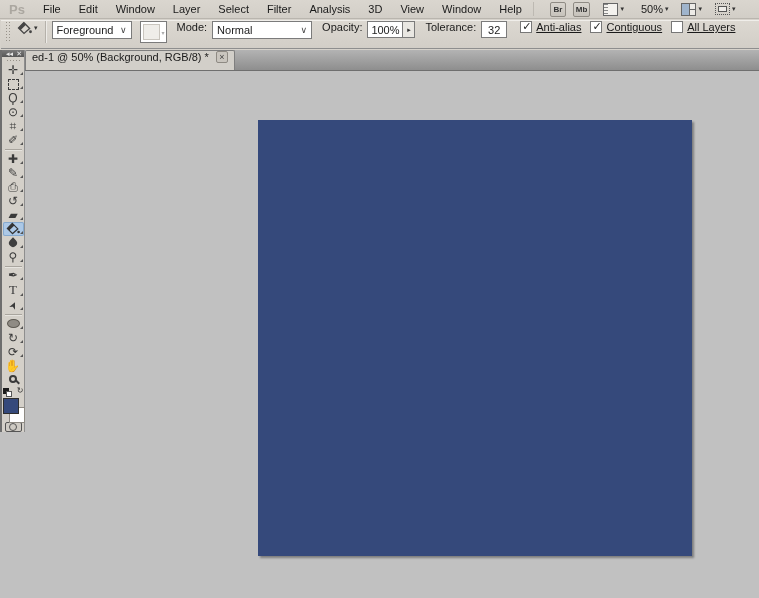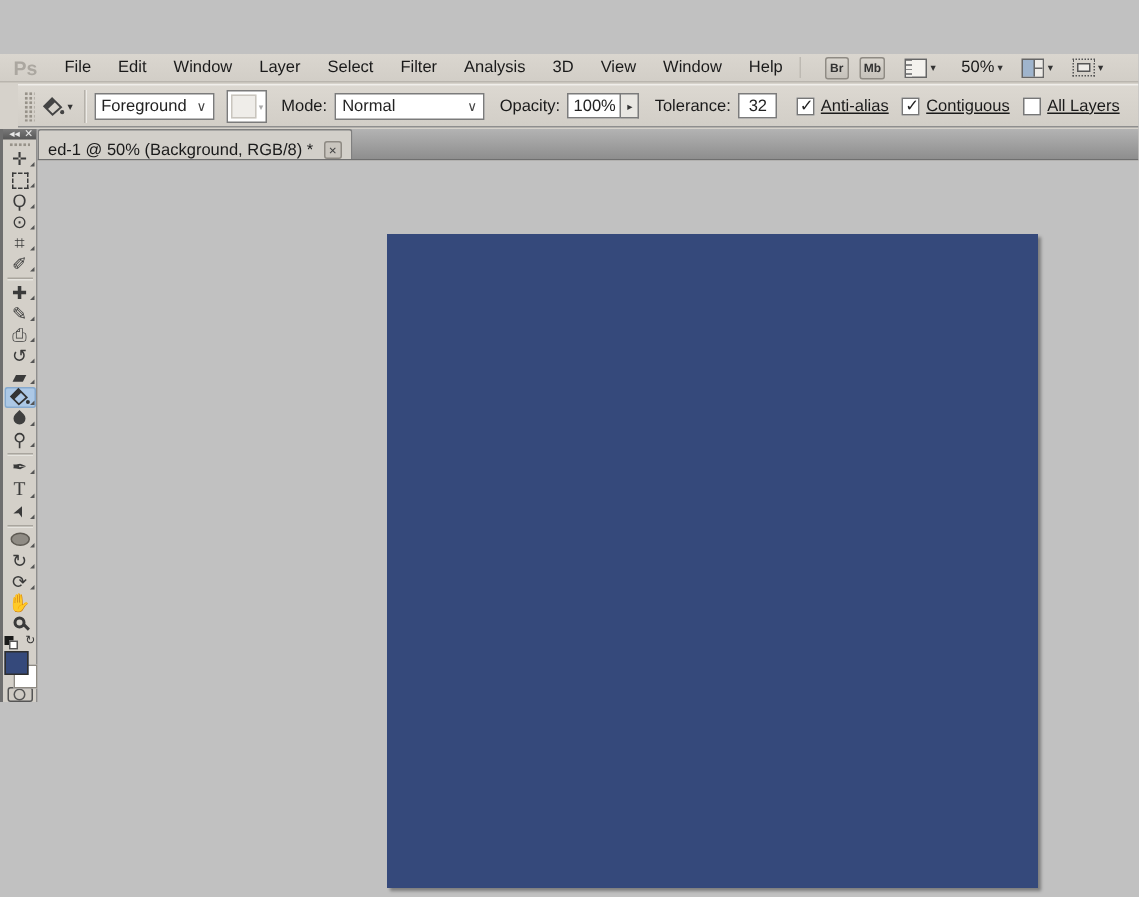--- a/index.html
+++ b/index.html
@@ -1,18 +1,18 @@
 <!DOCTYPE html>
 <html><head>
 <meta charset="utf-8">
 <style>
   * { margin:0; padding:0; box-sizing:border-box; }
   html,body { width:759px; height:598px; overflow:hidden; }
   body { font-family:"Liberation Sans", sans-serif; font-size:11px; color:#1a1a1a; background:#C1C1C1; }
-  .app { position:relative; width:759px; height:432px; background:#D6D2CB;margin-top:36px; }
+  .app { position:relative; width:759px; height:432px; background:#D6D2CB; }
 
   
   .menu-bar { position:absolute; top:0; left:0; right:0; height:19px;
     background:linear-gradient(#DAD6CF,#D2CEC7); border-bottom:1px solid #B9B5AE;
     display:flex; align-items:center; }
   .ps-logo { width:34px; text-align:center; font-weight:bold; font-size:13px; color:#ABA7A0; letter-spacing:0; }
   .menu-items { display:flex; align-items:center; }
   .menu-item { padding:2px 9px; cursor:default; }
   .menu-sep-v { width:1px; height:14px; background:#BDB9B2; margin-left:2px; }
   .menu-right { display:flex; align-items:center; margin-left:16px; gap:7px; }
@@ -27,23 +27,23 @@
   .zoom-level { margin-left:10px; display:flex; align-items:center; }
   .arrange-icon { width:15px; height:13px; border:1px solid #666; display:flex; }
   .arrange-icon .l { flex:1.1; background:#9FB4CC; border-right:1px solid #666; }
   .arrange-icon .r { flex:1; display:flex; flex-direction:column; }
   .arrange-icon .r div { flex:1; background:#EDEBE7; }
   .arrange-icon .r div:first-child { border-bottom:1px solid #666; }
   .screen-icon { width:15px; height:12px; border:1px dotted #555; display:flex; align-items:center; justify-content:center; }
   .screen-icon div { width:9px; height:6px; border:1px solid #555; background:#EDEBE7; }
 
   
-  .options-bar { position:absolute; top:20px; left:12px; right:0; height:29px;
+  .options-bar { position:absolute; top:20px; left:1px; right:0; height:29px;
     background:linear-gradient(#DCD8D1,#D2CEC7); border-top:1px solid #F0EEEA; border-bottom:1px solid #8E8E8E;
-    display:flex; align-items:center; padding:0 4px; }
+    display:flex; align-items:flex-start; padding:0 4px; }
   .grip { width:7px; height:20px; margin-right:3px;
     background-image:radial-gradient(#979289 1px, transparent 1px); background-size:3px 3px; }
   .tool-preset { display:flex; align-items:center; padding:0 5px 0 2px; }
   .ob-sep { width:1px; height:22px; background:#B5B1AA; margin:0 6px 0 2px; box-shadow:1px 0 0 #EDEBE7; }
   .combo { height:18px; background:#fff; border:1px solid #7B7B7B; display:flex; align-items:center;
     padding:0 4px; color:#222; }
   .combo .chev { margin-left:auto; font-size:9px; color:#444; padding-left:6px; }
   .combo-fill { width:80px; margin-right:8px; }
   .combo-mode { width:100px; }
   .pattern-box { width:27px; height:22px; border:1px solid #7B7B7B; background:#fff;
@@ -59,21 +59,21 @@
   .field-tolerance { width:26px; margin-right:4px; }
   .cb-wrap { display:flex; align-items:center; margin-left:9px;text-decoration:underline; }
   .cb { width:12px; height:12px; background:#fff; border:1px solid #777; position:relative; margin-right:4px; }
   .cb.checked:after { content:"✓"; position:absolute; left:1px; top:-2px; font-size:11px; color:#222; }
 
   
   .workspace { position:absolute; top:50px; left:0; right:0; bottom:0; }
   .tab-bar { position:absolute; top:0; left:0; right:0; height:21px;
     background:linear-gradient(#B3B3B3,#8E8E8E); border-bottom:1px solid #6F6F6F; display:flex; align-items:flex-end; }
   .doc-tab { margin-left:25px; height:20px; background:#D2CFC9; border:1px solid #7F7F7F; border-bottom:none;
-    border-radius:2px 2px 0 0; display:flex; align-items:flex-end; padding:0 6px; color:#1a1a1a; white-space:nowrap; }
+    border-radius:2px 2px 0 0; display:flex; align-items:flex-start; padding:0 6px; color:#1a1a1a; white-space:nowrap; }
   .tab-close { width:12px; height:12px; margin-left:7px; border:1px solid #8E8A83; background:#C9C5BE;
     border-radius:2px; font-size:9px; line-height:10px; text-align:center; color:#444; }
 
   
   .toolbar { position:absolute; top:0; left:0; bottom:0; width:25px; z-index:3;
     background:#D4D0C9; border-right:1px solid #8E8E8E; border-left:2px solid #6E6E6E;
     display:flex; flex-direction:column; align-items:center; }
   .tb-header { width:100%; height:10px; background:linear-gradient(#7A7A7A,#565656);
     display:flex; align-items:center; justify-content:flex-end; gap:3px; padding:0 2px; }
   .tb-header span { color:#E8E8E8; font-size:7px; line-height:7px; }

